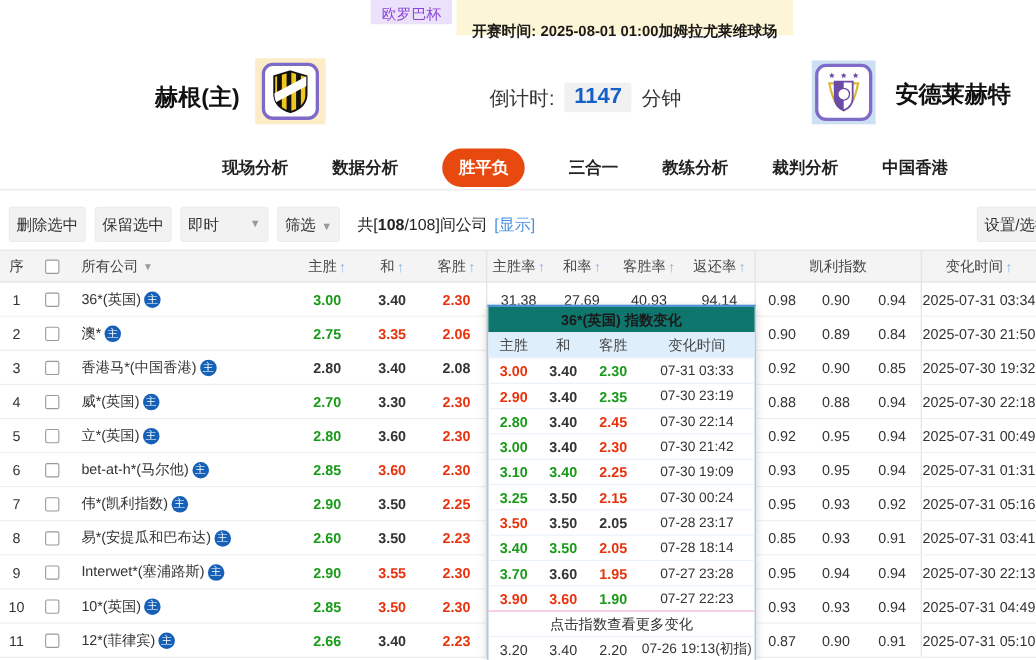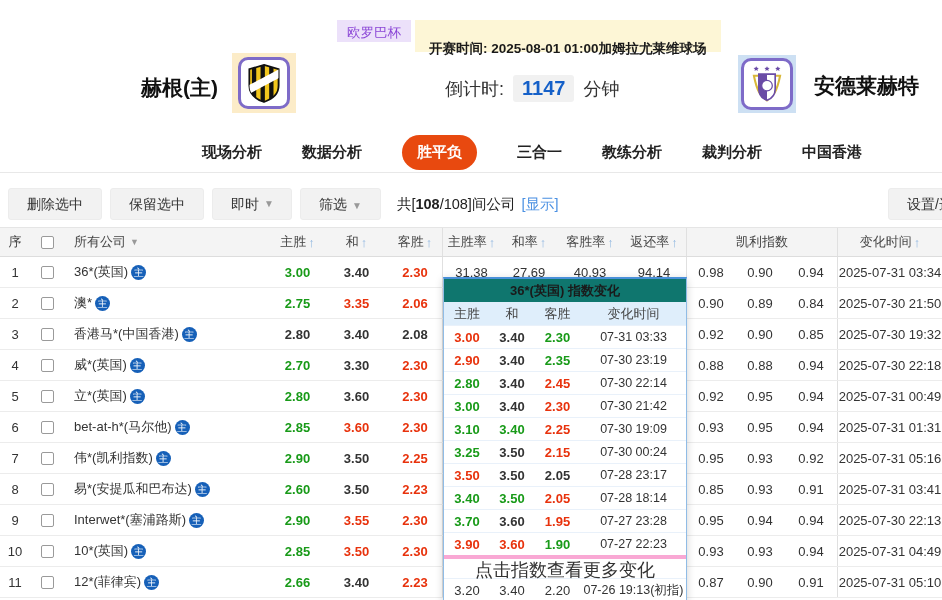--- a/index.html
+++ b/index.html
@@ -2,21 +2,21 @@
 <html><head>
 <meta charset="utf-8">
 <style>
   * { margin:0; padding:0; box-sizing:border-box; }
   html,body { width:942px; height:600px; }
   body {
     position:relative; overflow:hidden; background:#fff;
     font-family:"Liberation Sans","DejaVu Sans",sans-serif; color:#333;
   }
   
-  .topbar { position:absolute; top:20px; left:337px; display:flex; height:22px;text-align:center; }
+  .topbar { position:absolute; top:0; left:337px; display:flex; height:22px;text-align:center; }
   .league-badge { background:#ece1fa; color:#8a45d6; font-size:13.5px; line-height:25px; padding:0 10px; margin-right:4px; white-space:nowrap; }
   .kickoff-strip { background:#fdf6d6; display:flex; gap:0; padding:16px 14px; line-height:25px; white-space:nowrap; }
   .kickoff-strip .ko { font-weight:700; color:#1a1a1a; font-size:13.5px; }
   .kickoff-strip .venue { font-weight:600; color:#1a1a1a; font-size:13.5px; }
   
   .home-name { position:absolute; top:74px; left:128px; width:90px; text-align:right; font-size:21px; font-weight:700; color:#111; }
   .away-name { position:absolute; top:72px; left:814px; font-size:21px; font-weight:700; color:#111; white-space:nowrap; }
   .logo-box { position:absolute; display:flex; align-items:center; justify-content:center; }
   .logo-home { top:53px; left:232px; width:64px; height:60px; background:#fcecc8; }
   .logo-away { top:55px; left:738px; width:58px; height:58px; background:#cde0f3; }
@@ -25,21 +25,21 @@
   .countdown .cd-label, .countdown .cd-unit { font-size:18px; color:#333; }
   .countdown .cd-box { background:#f1f1f1; border-radius:3px; padding:2px 9px; }
   .countdown .cd-val { font-size:20px; font-weight:700; color:#1560c8; }
   
   .nav { position:absolute; top:133px; left:202px; height:38px; display:flex; align-items:center; gap:40px; }
   .tab { font-size:15px; font-weight:600; color:#222; white-space:nowrap; cursor:pointer; }
   .tab.active { background:#e8490f; color:#fff; font-weight:700; padding:8px 15px; border-radius:18px; }
   .nav-divider { position:absolute; top:172px; left:0; width:942px; height:1px; background:#e8e8e8; }
   
   .toolbar { position:absolute; top:188px; left:8px; display:flex; align-items:center; gap:8px; }
-  .tbtn { height:32px; line-height:30px; padding:0 18px; background:#f2f2f2; border:1px solid #ececec; border-radius:3px; font-size:14px; color:#333; white-space:nowrap; cursor:pointer; }
+  .tbtn { height:32px; line-height:30px; padding:0 6px; background:#f2f2f2; border:1px solid #ececec; border-radius:3px; font-size:14px; color:#333; white-space:nowrap; cursor:pointer; }
   .tsel { display:flex; align-items:center; justify-content:space-between; width:80px; }
   .caret { color:#999; font-size:10px; margin-left:5px; }
   .count-text { margin-left:8px; font-size:14.5px; color:#222; white-space:nowrap; }
   .count-text b { font-weight:700; }
   .show-link { color:#4a90e2; margin-left:6px; cursor:pointer; }
   .settings-btn { position:absolute; top:188px; left:888px; }
   
   .table { position:absolute; top:227px; left:0; width:942px; }
   .thead, .trow { display:grid; grid-template-columns:30px 34px 206px 55px 63px 55px 57px 58px 64px 65px 48px 50px 53px 104px; align-items:center; }
   .thead { height:30px; background:#f4f4f4; border-top:1px solid #e5e5e5; border-bottom:1px solid #ddd; font-size:13px; color:#444; }
@@ -63,21 +63,21 @@
   .popup { position:absolute; top:277px; left:443px; width:244px; background:#fff; border:1px solid #90bce6; border-top:2px solid #4a90d9; box-shadow:0 2px 8px rgba(0,0,0,.18); z-index:5; }
   .popup-title { height:23px; line-height:23px; background:#0f766e; text-align:center; font-size:13px; font-weight:700; color:#1a1a1a; }
   .popup-head, .prow { display:grid; grid-template-columns:46px 44px 47px 105px; align-items:center; height:23px; font-size:13px; }
   .popup-head { background:#dfeefb; color:#444; }
   .popup-head > div, .prow > div { text-align:center; }
   .prow { border-top:1px solid #e9f1fa; }
   .prow .p-odd { font-weight:700; }
   .prow .p-time { font-size:12.5px; color:#333; }
   .p-init { color:#333; }
   .p-init > div { font-weight:400; }
-  .popup-hint { height:23px; line-height:23px; border-top:4px solid #f9a8d4; text-align:center; font-size:18px; color:#333; cursor:pointer; }
+  .popup-hint { height:23px; line-height:23px; border-top:1px solid #f9a8d4; text-align:center; font-size:13px; color:#333; cursor:pointer; }
 </style>
 </head>
 <body>
 
 <div class="topbar">
   <div class="league-badge">欧罗巴杯</div>
   <div class="kickoff-strip">
     <span class="ko"><span>开赛时间:</span> <span>2025-08-01 01:00</span></span>
     <span class="venue">加姆拉尤莱维球场</span>
   </div>

